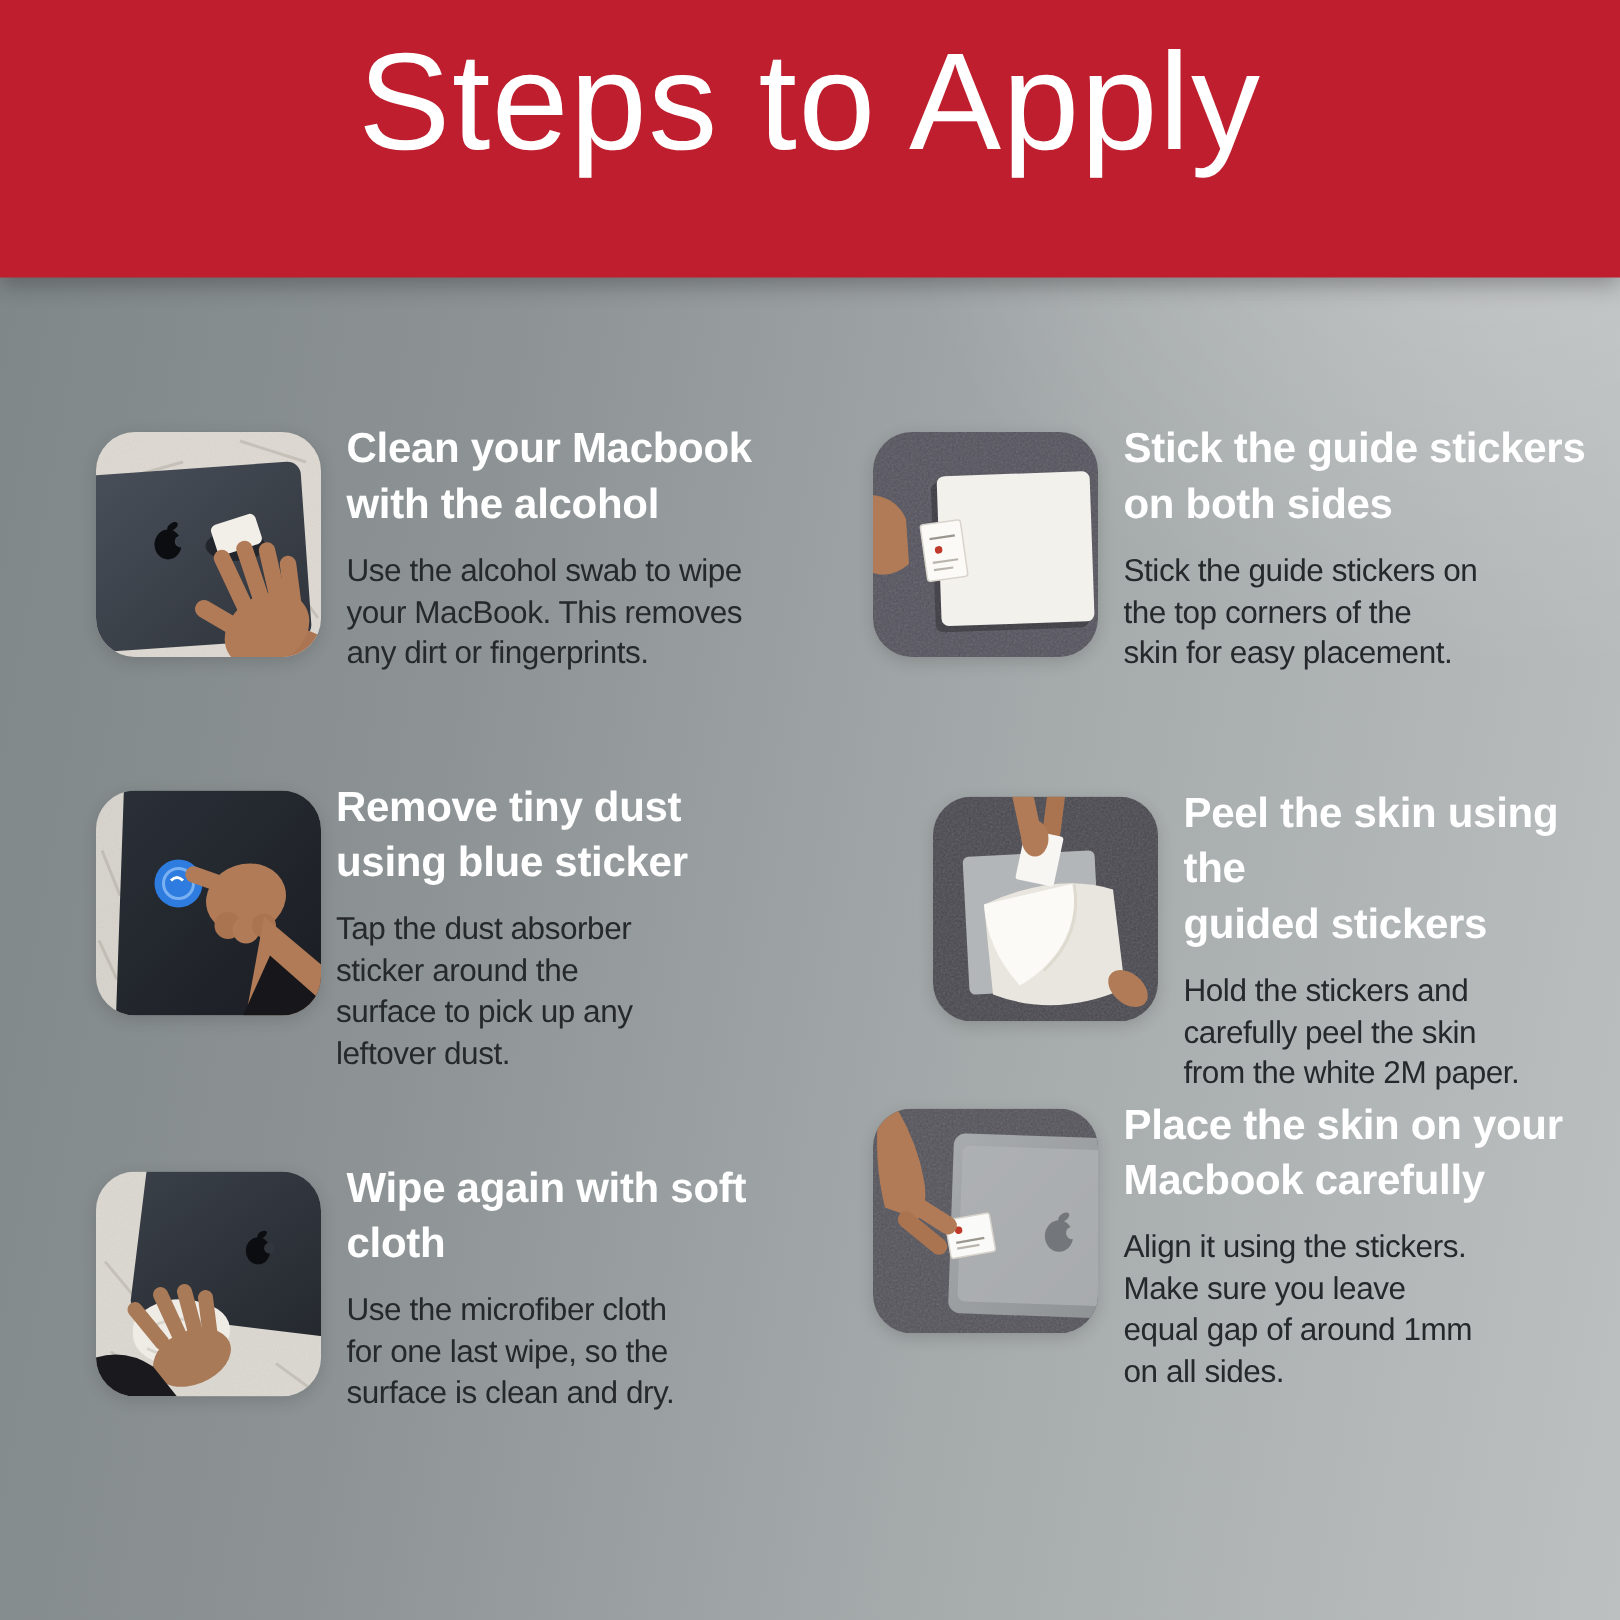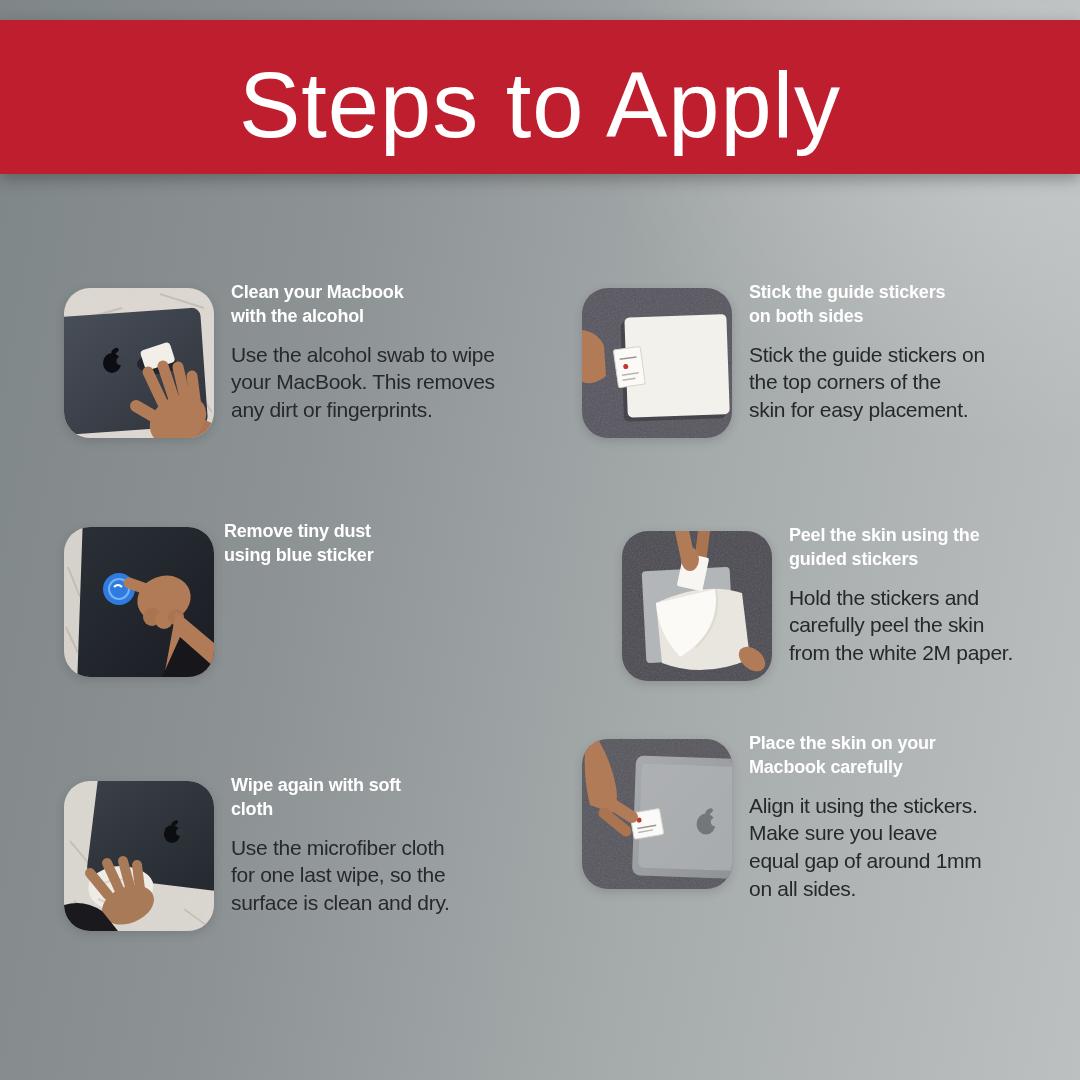--- a/index.html
+++ b/index.html
@@ -6,47 +6,46 @@
   .canvas{
     position:relative;
     width:1080px;height:1080px;
     overflow:hidden;
     font-family:"Liberation Sans", sans-serif;
     background:
       radial-gradient(ellipse 55% 45% at 94% 10%, rgba(255,255,255,0.25), rgba(255,255,255,0) 70%),
       linear-gradient(100deg, #7f8688 0%, #8d9395 30%, #a5aaab 62%, #bcc0c1 100%);
   }
   .header{
-    position:absolute;top:0;left:0;width:1080px;height:154px;
+    position:absolute;top:0;left:0;width:1080px;height:185px;
     background:#bf1e2e;
-    display:flex;align-items:center;justify-content:center;
+    display:flex;align-items:flex-start;justify-content:center;
     box-shadow:0 5px 14px rgba(30,30,30,0.35);
     z-index:2;
-    margin-top:20px;
   }
   .header .title{
     margin:0;padding-top:16px;
     font-size:92px;font-weight:400;color:#ffffff;letter-spacing:1px;
   }
   .step{position:absolute;display:flex;gap:17px;z-index:1;}
   #step-1{left:64px;top:288px;}
   #step-2{left:64px;top:527px;gap:10px;}
   #step-3{left:64px;top:781px;}
   #step-4{left:582px;top:288px;}
   #step-5{left:582px;top:531px;padding-left:40px;}
   #step-6{left:582px;top:739px;}
   .photo{
     width:150px;height:150px;border-radius:26px;overflow:hidden;flex:0 0 auto;
     box-shadow:0 3px 10px rgba(40,40,40,0.18);
   }
   .photo svg{display:block;width:150px;height:150px;}
   .step-text{margin-top:-7px;}
   .step-title{
     margin:0 0 12px 0;
-    color:#ffffff;font-weight:bold;font-size:18px;line-height:1.32;
+    color:#ffffff;font-weight:bold;font-size:28px;line-height:1.32;
     letter-spacing:-0.2px;white-space:pre-line;
   }
   .step-desc{
     margin:0;
     color:#26292c;font-size:21px;line-height:1.32;
     letter-spacing:-0.3px;white-space:pre-line;
   }
 </style>
 </head>
 <body>
@@ -136,20 +135,24 @@
           <circle cx="100" cy="93" r="9" fill="#b17b57"></circle>
           <circle cx="112" cy="90" r="8" fill="#aa7450"></circle>
           <path d="M112 84 L150 116 L150 150 L100 150 Z" fill="#b17b57"></path>
           <path d="M116 110 L150 140 L150 150 L98 150 Z" fill="#17171b"></path>
         </g>
       </svg>
     </div>
     <div class="step-text">
       <p class="step-title">Remove tiny dust
 using blue sticker</p>
+      <p class="step-desc">Tap the dust absorber
+sticker around the
+surface to pick up any
+leftover dust.</p>
     </div>
   </div>
 
   <div class="step" id="step-4">
     <div class="photo">
       <svg viewBox="0 0 150 150">
         <defs>
           <filter id="nz4">
               <feTurbulence type="fractalNoise" baseFrequency="0.7" numOctaves="3"></feTurbulence>
               <feColorMatrix type="saturate" values="0"></feColorMatrix>

